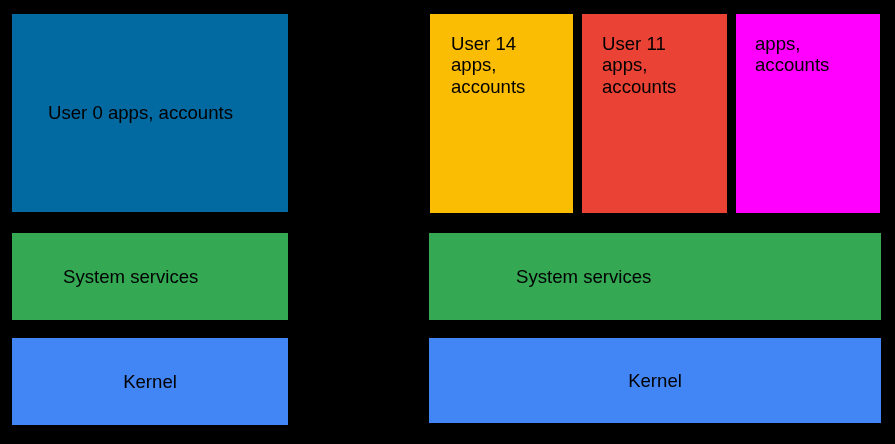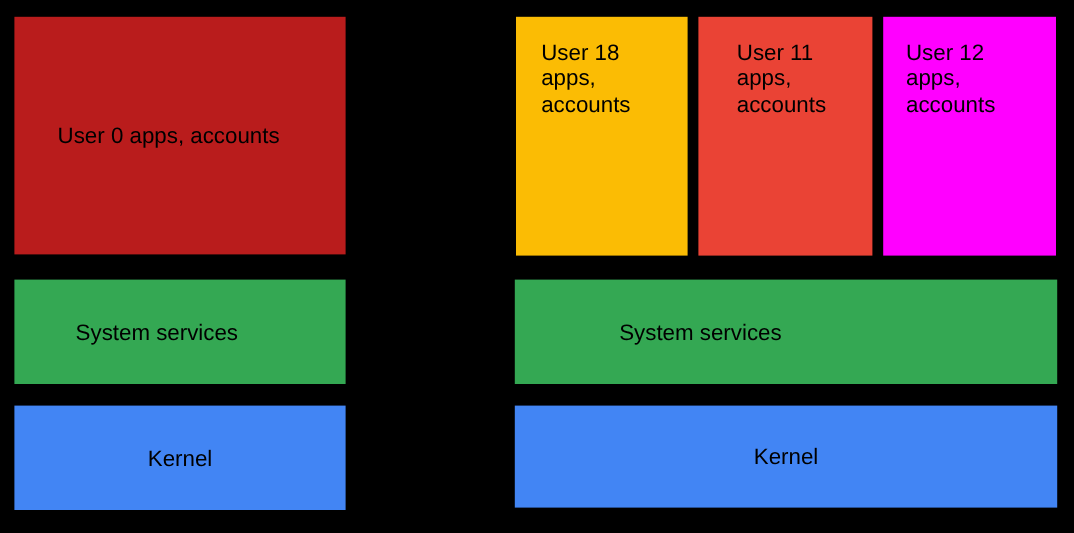--- a/index.html
+++ b/index.html
@@ -39,67 +39,66 @@
     display: flex; align-items: center; justify-content: center;
   }
 
   
   #user10-apps {
     left: 430px; top: 14px; width: 143px; height: 199px;
     padding: 19px 6px 0 21px;
   }
   #user11-apps {
     left: 582px; top: 14px; width: 145px; height: 199px;
-    padding: 19px 6px 0 32px;
+    padding: 19px 6px 0 20px;
   }
   #user12-apps {
     left: 736px; top: 14px; width: 144px; height: 199px;
     padding: 19px 6px 0 19px;
   }
   #sys-right {
     left: 429px; top: 233px; width: 452px; height: 87px;
     display: flex; flex-direction: column; justify-content: center;
     padding-left: 87px;
   }
   #kernel-right {
     left: 429px; top: 338px; width: 452px; height: 85px;
     display: flex; align-items: center; justify-content: center;
   }
 </style>
 </head>
 <body>
 
 <div class="canvas">
 
-  <div class="box" id="user0-apps" style="background: #b91c1c;">
+  <div class="box" id="user0-apps" style="background: #0369a1;">
     <div class="line">User 0 apps, accounts</div>
   </div>
 
   <div class="box" id="sys-left" style="background: rgb(52, 168, 83);">
     <div class="line">System services</div>
   </div>
 
   <div class="box" id="kernel-left" style="background: rgb(66, 133, 244);">
     <div class="line">Kernel</div>
   </div>
 
   <div class="box" id="user10-apps" style="background: rgb(251, 188, 4);">
-    <div class="line">User 18</div>
+    <div class="line">User 14</div>
     <div class="line">apps,</div>
     <div class="line">accounts</div>
   </div>
 
   <div class="box" id="user11-apps" style="background: rgb(234, 67, 53);">
     <div class="line">User 11</div>
     <div class="line">apps,</div>
     <div class="line">accounts</div>
   </div>
 
   <div class="box" id="user12-apps" style="background: rgb(255, 0, 255);">
-    <div class="line">User 12</div>
     <div class="line">apps,</div>
     <div class="line">accounts</div>
   </div>
 
   <div class="box" id="sys-right" style="background: rgb(52, 168, 83);">
     <div class="line">System services</div>
   </div>
 
   <div class="box" id="kernel-right" style="background: rgb(66, 133, 244);">
     <div class="line">Kernel</div>

